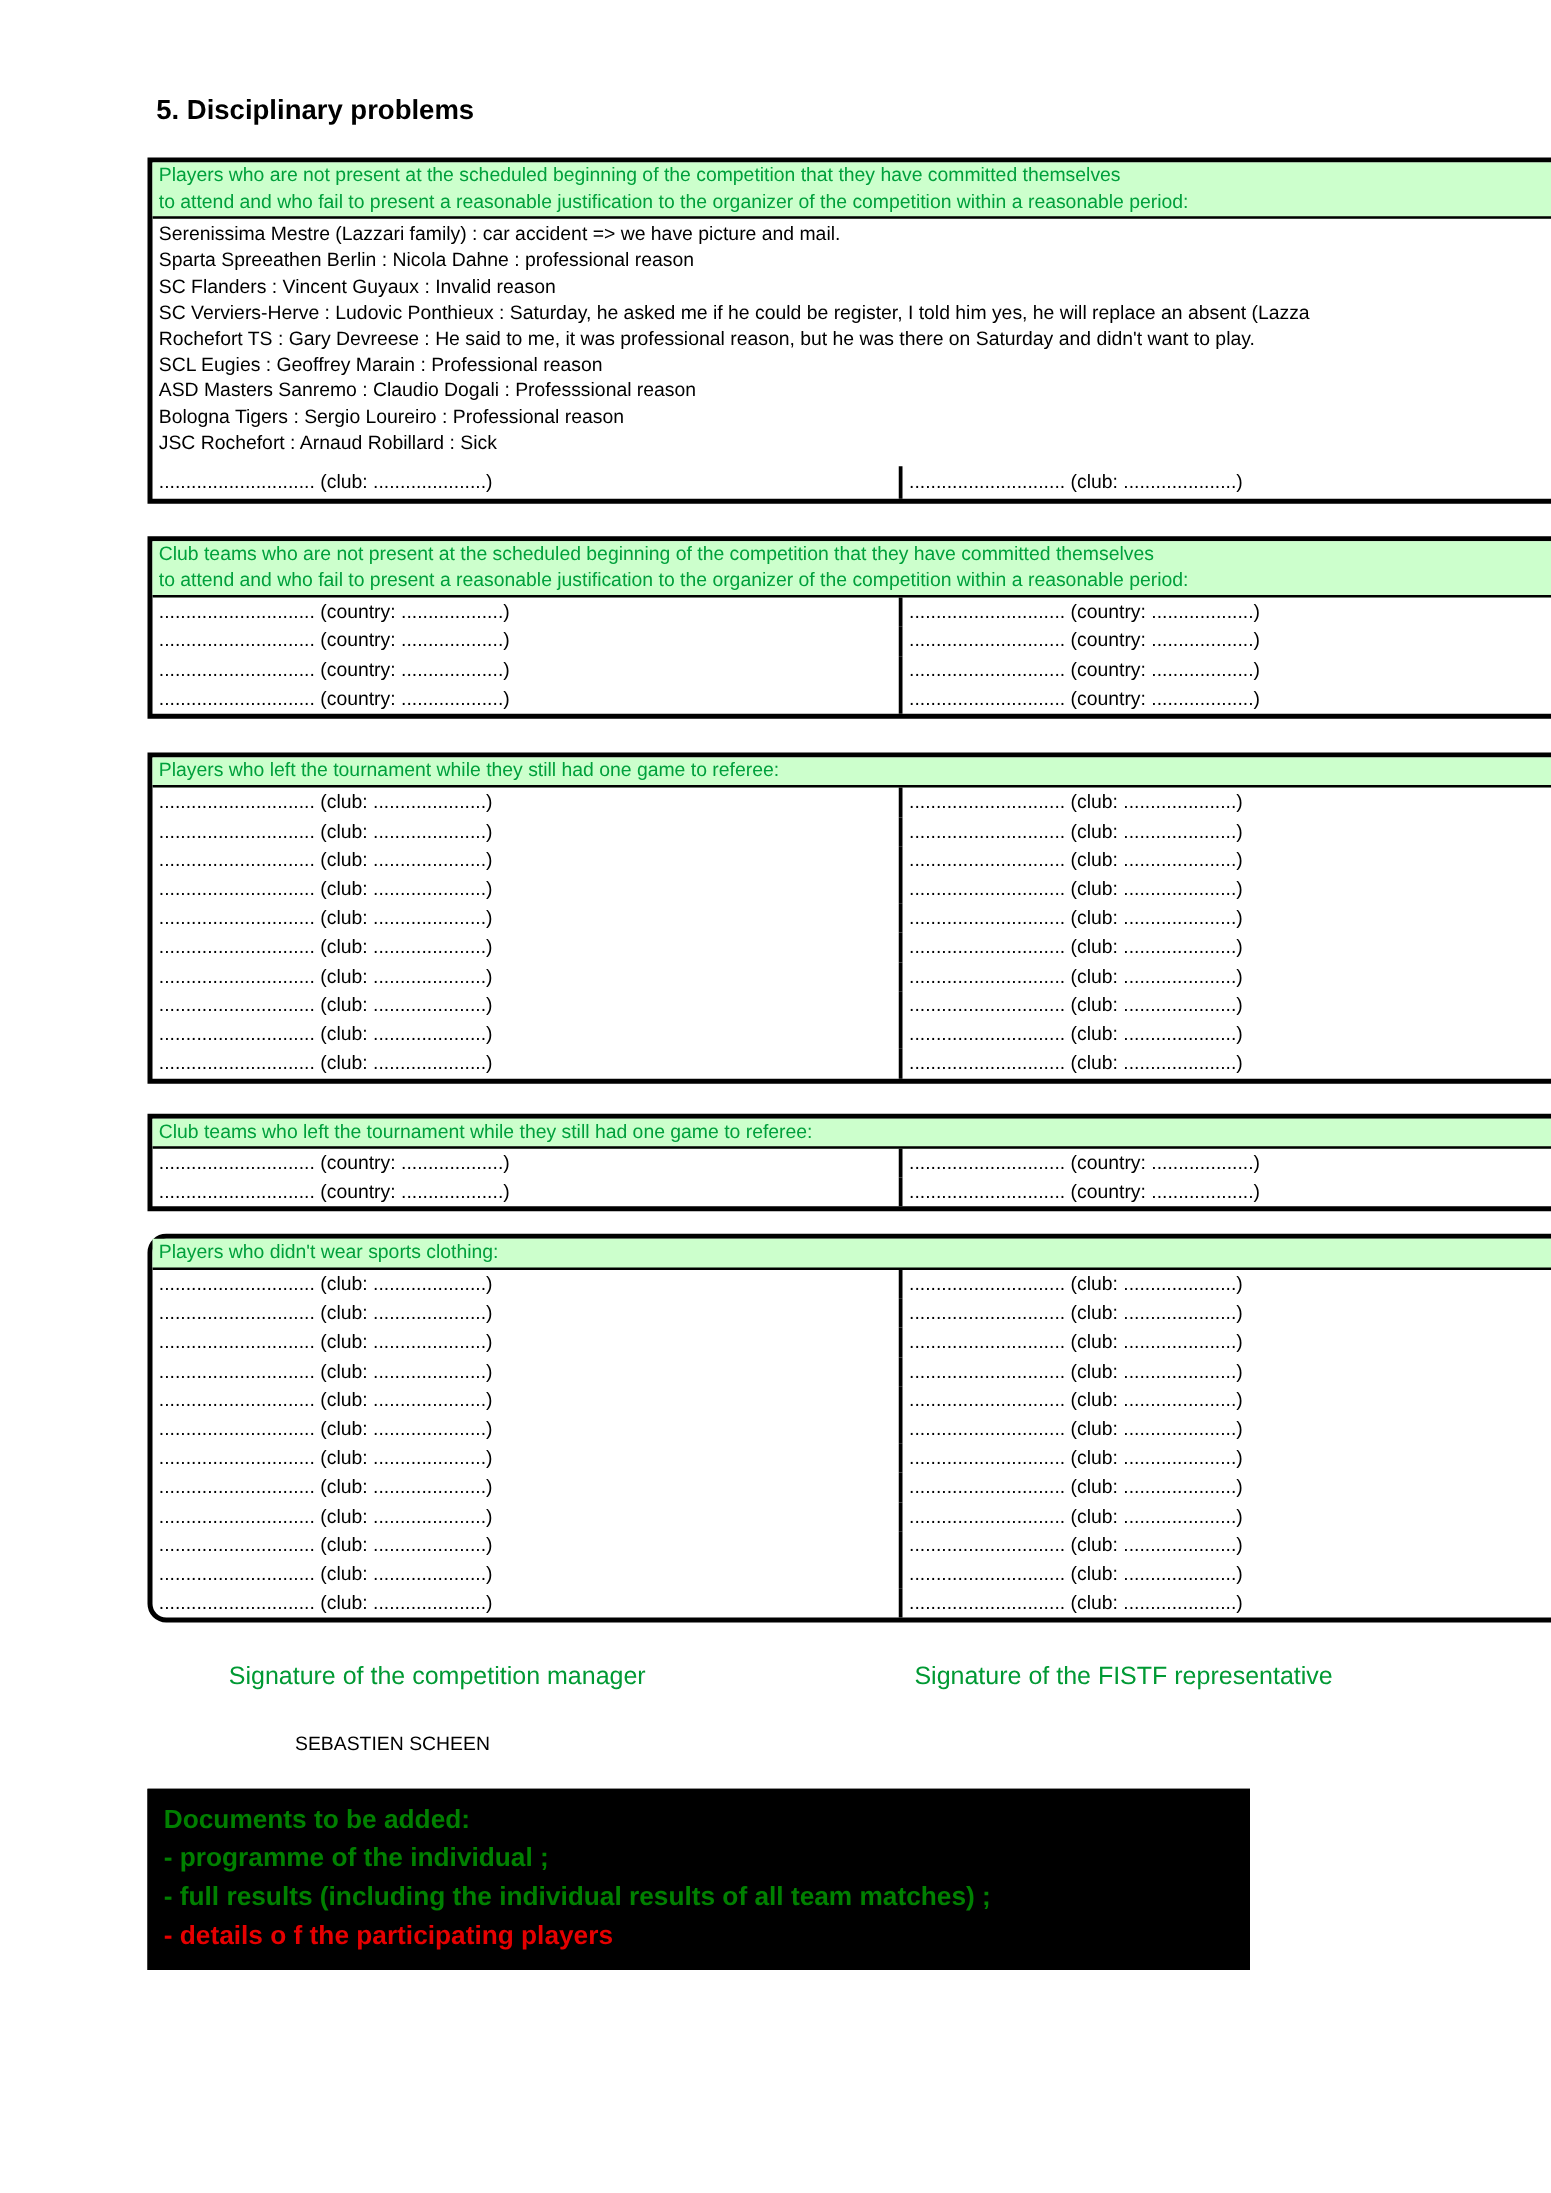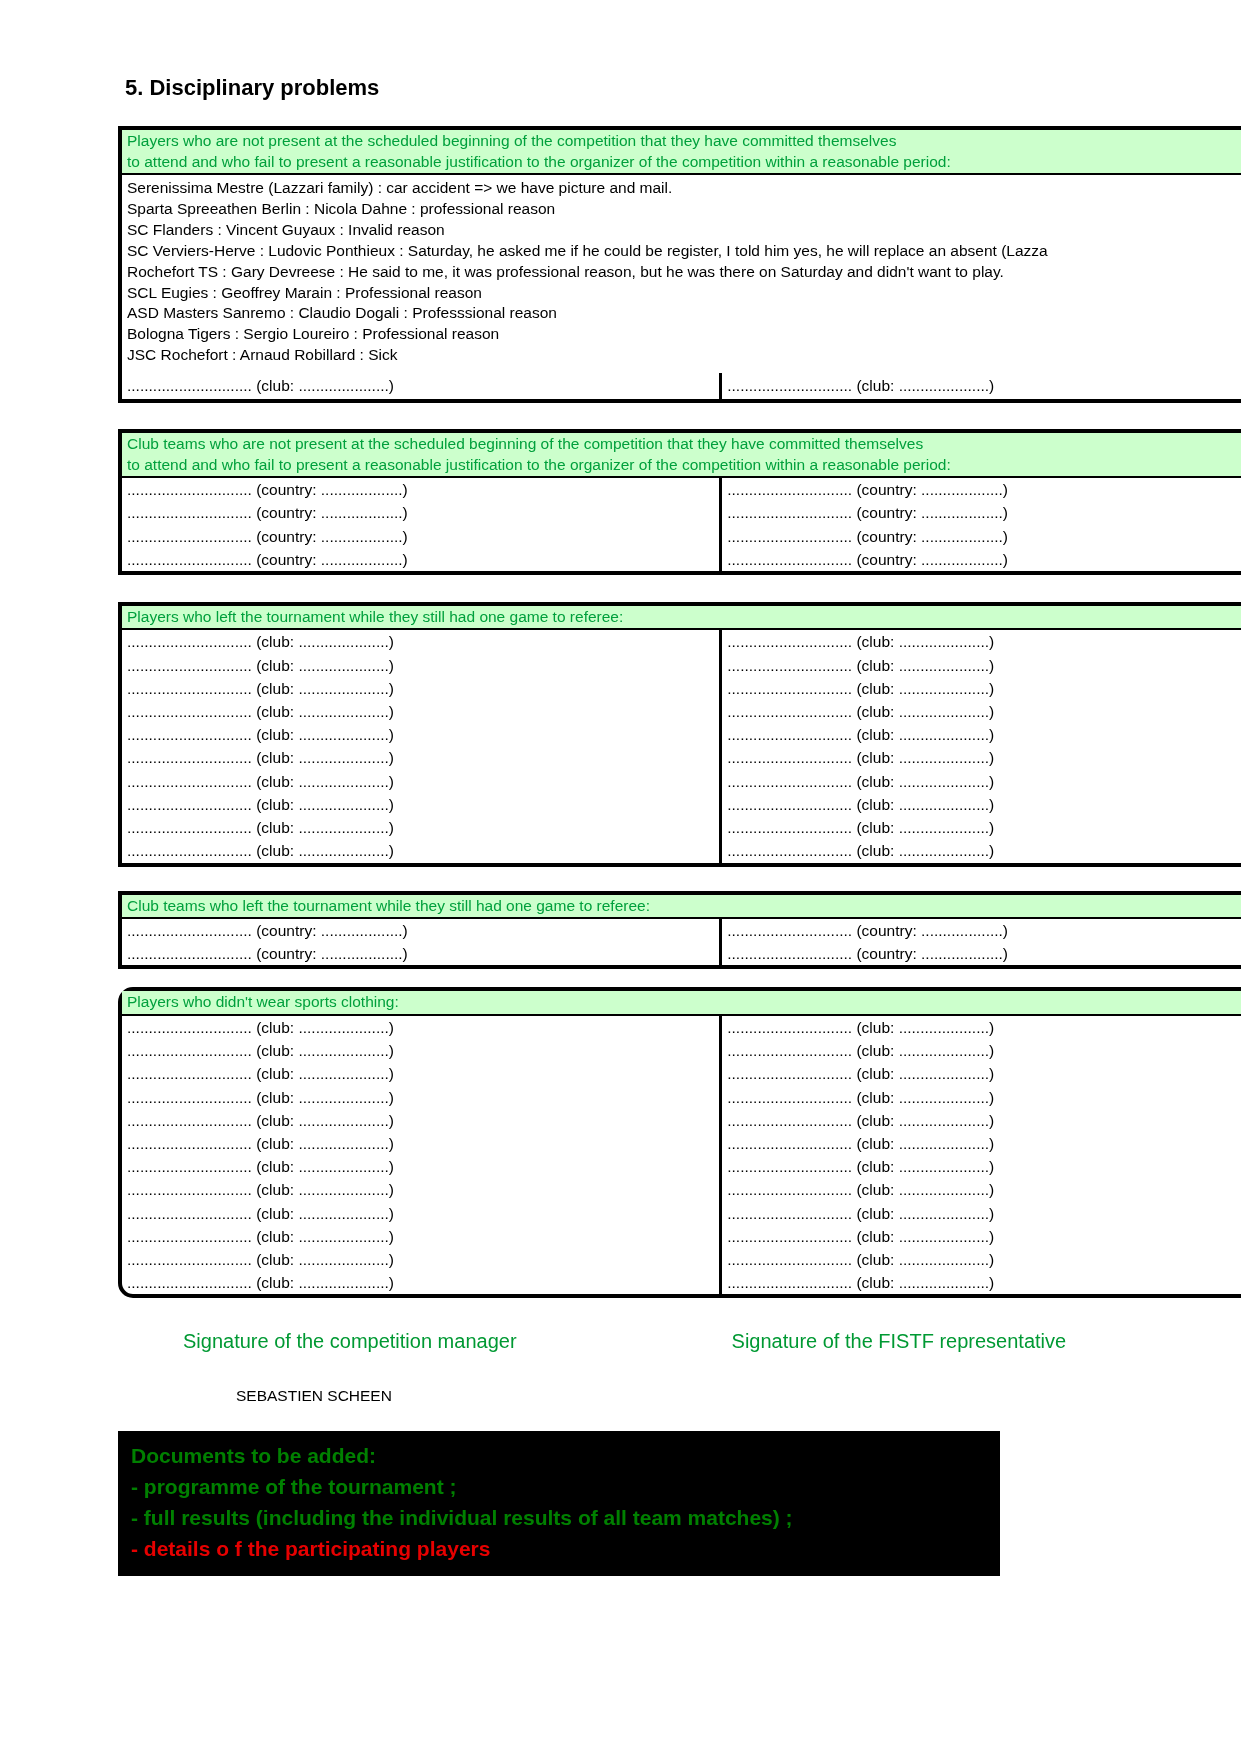--- a/index.html
+++ b/index.html
@@ -253,19 +253,19 @@
     <div class="sigs">
       <div class="sig sig-left">Signature of the competition manager</div>
       <div class="sig sig-right">Signature of the FISTF representative</div>
     </div>
 
     <div class="manager-name">SEBASTIEN SCHEEN</div>
 
 
     <div class="docs">
       <div class="docs-title green">Documents to be added:</div>
-      <div class="docs-item green">- programme of the tournament ;</div>
+      <div class="docs-item green">- programme of the individual ;</div>
       <div class="docs-item green">- full results (including the individual results of all team matches) ;</div>
       <div class="docs-item red">- details o f the participating players</div>
     </div>
 
   </div>
 </div>
 
 </body></html>

